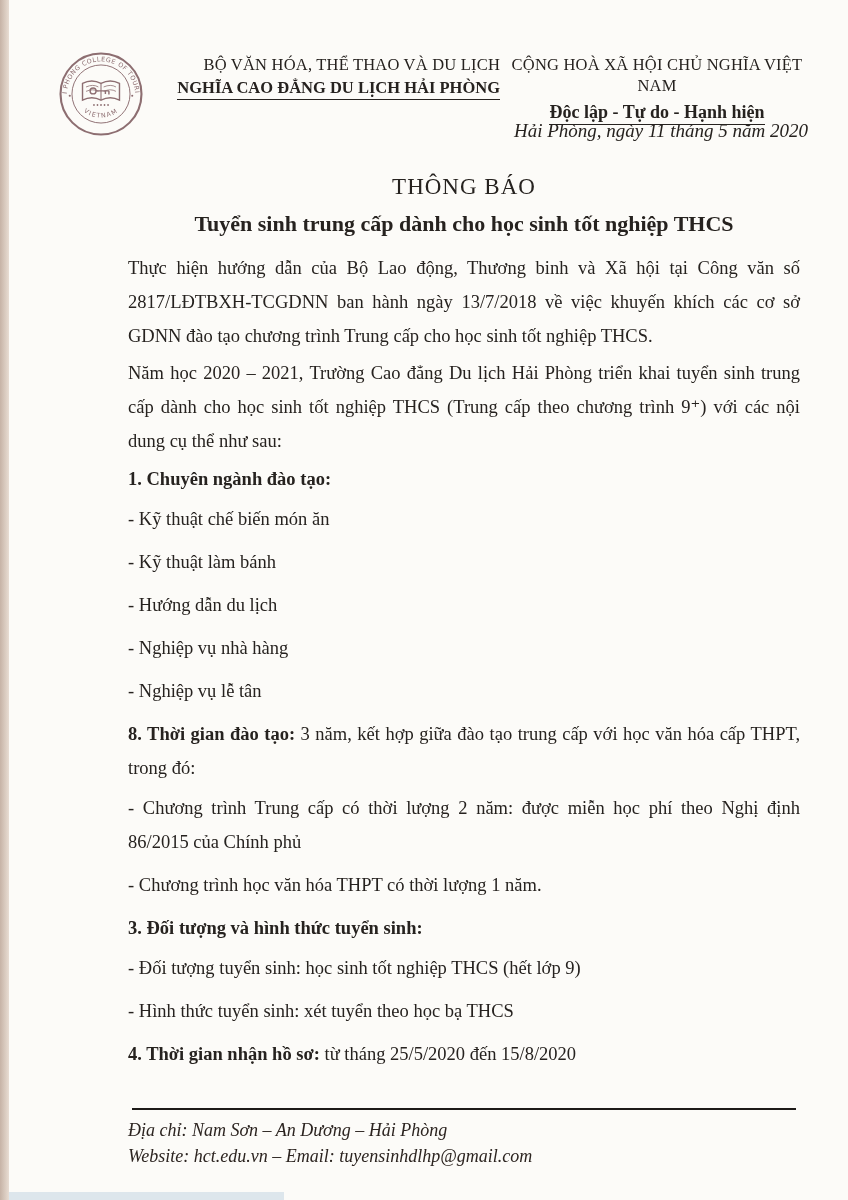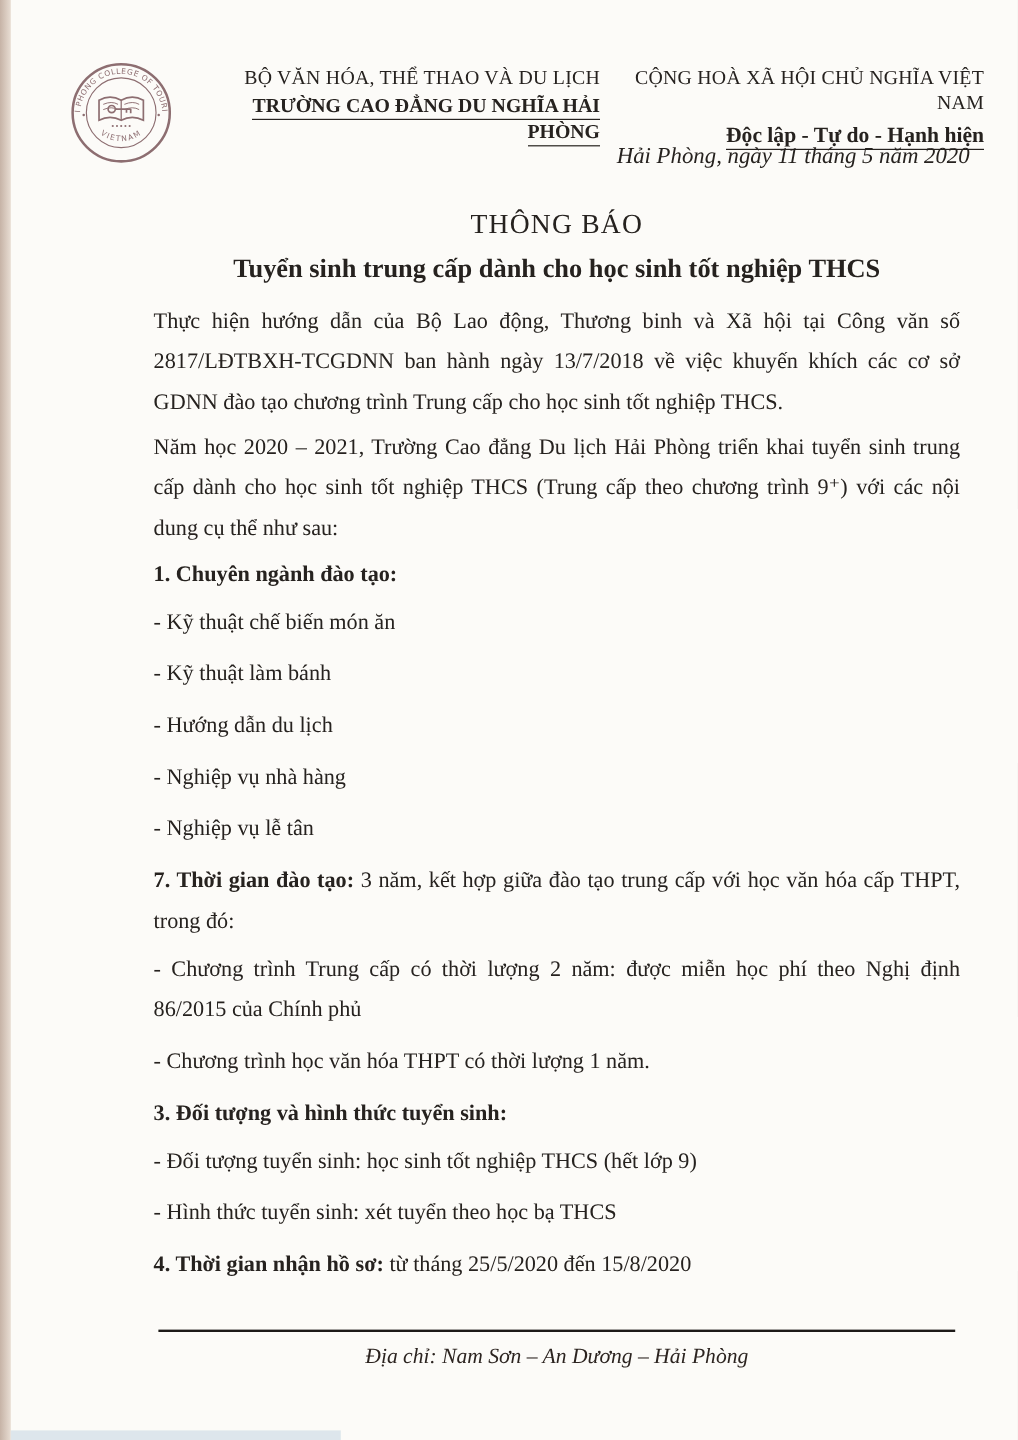--- a/index.html
+++ b/index.html
@@ -17,42 +17,42 @@
     background:linear-gradient(to right,#c6b3a6,#e8ddd3);}
   .edge-bottom{position:absolute;left:9px;bottom:0;width:275px;height:8px;background:#dde6ec;}
 
   
   .header{position:relative;height:158px;}
   .seal{position:absolute;left:57px;top:50px;width:88px;height:88px;}
   .org-block{position:absolute;left:148px;top:54px;width:352px;text-align:right;line-height:1.3;}
   .org-l1{font-size:16.5px;letter-spacing:.2px;}
   .org-l2{font-size:16.5px;font-weight:bold;margin-top:2px;}
   .org-l2 span{border-bottom:1.6px solid #26221f;padding-bottom:2px;}
-  .nat-block{position:absolute;left:494px;top:54px;width:326px;text-align:right;line-height:1.3;}
+  .nat-block{position:absolute;left:494px;top:54px;width:326px;text-align:center;line-height:1.3;}
   .nat-l1{font-size:16.5px;letter-spacing:.2px;}
   .nat-l2{font-size:18px;font-weight:bold;margin-top:4px;}
   .nat-l2 span{border-bottom:1.7px solid #26221f;padding-bottom:2px;}
   .dateline{position:absolute;left:498px;top:120px;width:326px;text-align:center;
     font-style:italic;font-size:19px;}
 
   
   .title{ text-align:center;margin:16px 48px 0 128px;
     font-size:23px;font-weight:normal;letter-spacing:1px;}
   .subtitle{text-align:center;margin:11px 48px 0 128px;
     font-size:22px;font-weight:bold;}
 
   
   .content{margin:14px 48px 0 128px;font-size:18.5px;line-height:34px;text-align:justify;}
   .content p{margin:0 0 3px 0;}
   .content p.item{margin:0 0 9px 0;}
   .content p.sec{margin:4px 0 6px 0;}
   b.sec-h{font-weight:bold;}
 
   
-  .footer{position:absolute;left:128px;top:1108px;width:672px;text-align:center;}
+  .footer{position:absolute;left:128px;top:1108px;width:672px;text-align:left;}
   .footer-rule{border:none;border-top:2.2px solid #1d1a18;margin:0 4px 7px 4px;}
   .footer-line{font-style:italic;font-size:18px;line-height:26px;color:#2c2420;}
 
   [data-interactable]{cursor:default;}
 </style>
 </head>
 <body>
 
 <div class="page" data-interactable="false">
 
@@ -89,21 +89,21 @@
         <circle cx="42" cy="62.5" r="1"></circle>
           <circle cx="46" cy="62.5" r="1"></circle>
         <circle cx="50" cy="62.5" r="1"></circle>
           <circle cx="54" cy="62.5" r="1"></circle>
         <circle cx="58" cy="62.5" r="1"></circle>
       </g>
     </svg>
 
     <div class="org-block" data-interactable="false">
       <div class="org-l1" data-interactable="false">BỘ VĂN HÓA, THỂ THAO VÀ DU LỊCH</div>
-      <div class="org-l2"><span data-interactable="false">TRƯỜNG CAO ĐẲNG DU NGHĨA HẢI PHÒNG</span></div>
+      <div class="org-l2"><span data-interactable="false">NGHĨA CAO ĐẲNG DU LỊCH HẢI PHÒNG</span></div>
     </div>
 
     <div class="nat-block" data-interactable="false">
       <div class="nat-l1" data-interactable="false">CỘNG HOÀ XÃ HỘI CHỦ NGHĨA VIỆT NAM</div>
       <div class="nat-l2"><span data-interactable="false">Độc lập - Tự do - Hạnh hiện</span></div>
     </div>
 
     <div class="dateline" data-interactable="false">Hải Phòng, ngày 11 tháng 5 năm 2020</div>
   </div>
 
@@ -115,29 +115,30 @@
     <p data-interactable="false">Thực hiện hướng dẫn của Bộ Lao động, Thương binh và Xã hội tại Công văn số 2817/LĐTBXH-TCGDNN ban hành ngày 13/7/2018 về việc khuyến khích các cơ sở GDNN đào tạo chương trình Trung cấp cho học sinh tốt nghiệp THCS.</p>
     <p data-interactable="false">Năm học 2020 – 2021, Trường Cao đẳng Du lịch Hải Phòng triển khai tuyển sinh trung cấp dành cho học sinh tốt nghiệp THCS (Trung cấp theo chương trình 9⁺) với các nội dung cụ thể như sau:</p>
 
     <p class="sec" data-interactable="false"><b class="sec-h" data-interactable="false">1. Chuyên ngành đào tạo:</b> <span data-interactable="false"></span></p>
     <p class="item" data-interactable="false">- Kỹ thuật chế biến món ăn</p>
     <p class="item" data-interactable="false">- Kỹ thuật làm bánh</p>
     <p class="item" data-interactable="false">- Hướng dẫn du lịch</p>
     <p class="item" data-interactable="false">- Nghiệp vụ nhà hàng</p>
     <p class="item" data-interactable="false">- Nghiệp vụ lễ tân</p>
 
-    <p class="sec" data-interactable="false"><b class="sec-h" data-interactable="false">7. Thời gian đào tạo:</b> <span data-interactable="false">3 năm, kết hợp giữa đào tạo trung cấp với học văn hóa cấp THPT, trong đó:</span></p>
+    <p class="sec" data-interactable="false"><b class="sec-h" data-interactable="false">8. Thời gian đào tạo:</b> <span data-interactable="false">3 năm, kết hợp giữa đào tạo trung cấp với học văn hóa cấp THPT, trong đó:</span></p>
     <p class="item" data-interactable="false">- Chương trình Trung cấp có thời lượng 2 năm: được miễn học phí theo Nghị định 86/2015 của Chính phủ</p>
     <p class="item" data-interactable="false">- Chương trình học văn hóa THPT có thời lượng 1 năm.</p>
 
     <p class="sec" data-interactable="false"><b class="sec-h" data-interactable="false">3. Đối tượng và hình thức tuyển sinh:</b> <span data-interactable="false"></span></p>
     <p class="item" data-interactable="false">- Đối tượng tuyển sinh: học sinh tốt nghiệp THCS (hết lớp 9)</p>
     <p class="item" data-interactable="false">- Hình thức tuyển sinh: xét tuyển theo học bạ THCS</p>
 
     <p class="sec" data-interactable="false"><b class="sec-h" data-interactable="false">4. Thời gian nhận hồ sơ:</b> <span data-interactable="false">từ tháng 25/5/2020 đến 15/8/2020</span></p>
   </div>
 
   <div class="footer" data-interactable="false">
     <hr class="footer-rule" data-interactable="false">
     <div class="footer-line" data-interactable="false">Địa chỉ: Nam Sơn – An Dương – Hải Phòng</div>
+    <div class="footer-line" data-interactable="false">Website: hct.edu.vn – Email: tuyensinhdlhp@gmail.com</div>
   </div>
 
 </div>
 
 </body></html>

